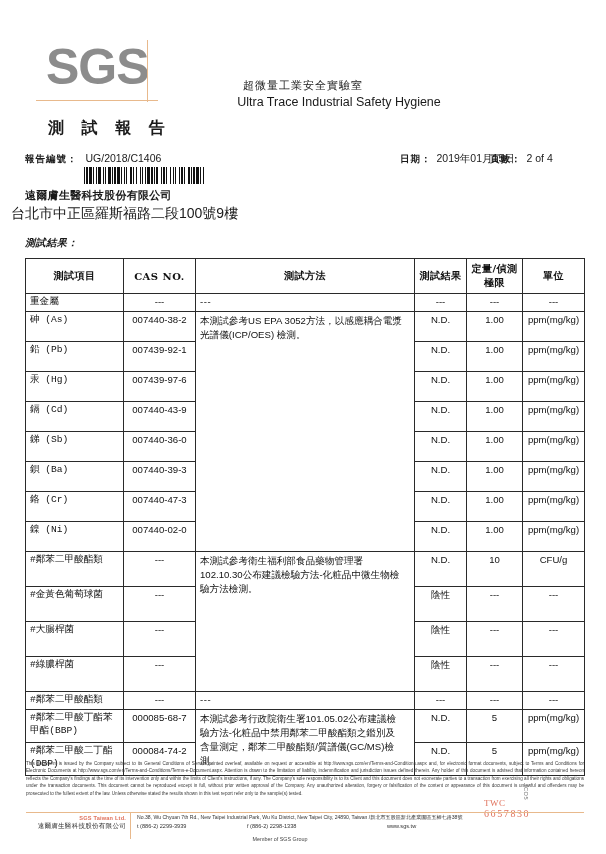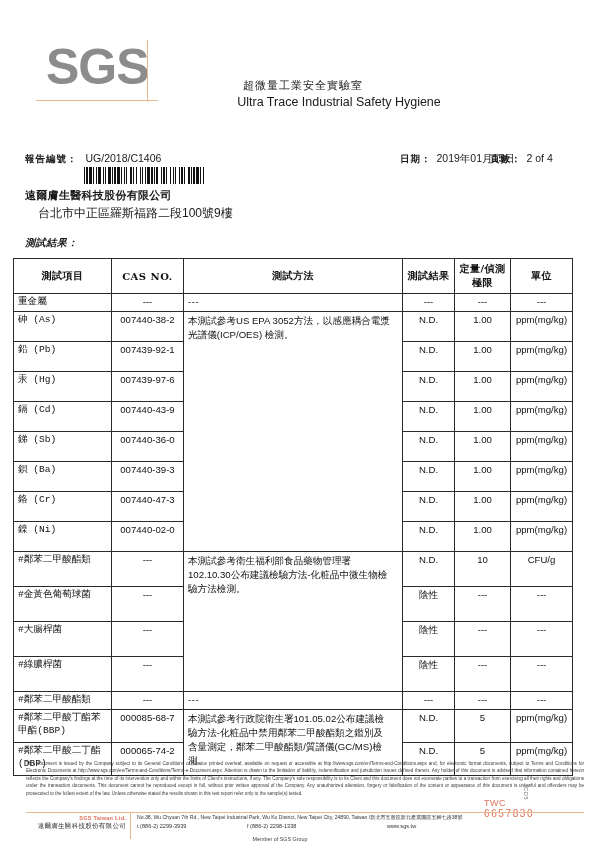--- a/index.html
+++ b/index.html
@@ -134,37 +134,37 @@
   .company-name {
     position: absolute;
     left: 25px; top: 188px;
     font-size: 11px;
     font-weight: bold;
     letter-spacing: 0.3px;
     font-family: "DejaVu Serif", serif;
   }
   .company-addr {
     position: absolute;
-    left: 38px; top: 205px;
-    font-size: 12px;
+    left: 11px; top: 205px;
+    font-size: 14px;
   }
   .results-label {
     position: absolute;
     left: 25px; top: 236px;
     font-size: 10px;
     font-weight: bold;
     letter-spacing: 0.6px;
     font-family: "DejaVu Serif", serif;
     font-style: italic;
   }
 
   
   .tbl-wrap {
     position: absolute;
-    left: 13px; top: 258px;
+    left: 25px; top: 258px;
     width: 559px;
   }
   table.report {
     border-collapse: collapse;
     width: 559px;
     table-layout: fixed;
     font-size: 9.6px;
   }
   table.report th, table.report td {
     border: 1px solid #2a2a2a;
@@ -215,21 +215,21 @@
     line-height: 1.62;
     color: #3a3a3a;
     text-align: justify;
   }
   .twc {
     position: absolute;
     left: 484px; top: 797px;
     font-size: 10px;
     color: #e0725c;
     letter-spacing: 1.6px;
-    font-family: Liberation Sans, sans-serif;
+    font-family: Liberation Serif, serif;
   }
   .twc .twc-pre { letter-spacing: 0.5px; font-size: 9px; }
 
   
   .addr-rule {
     position: absolute;
     left: 26px; top: 812px;
     width: 558px;
     height: 1px;
     background: #e8b98c;
@@ -300,20 +300,21 @@
 <body>
 
 <div class="page">
 
   <div class="header">
     <div class="sgs-logo">SGS</div>
     <div class="logo-rule-v"></div>
     <div class="logo-rule-h"></div>
     <div class="lab-name-cn">超微量工業安全實驗室</div>
     <div class="lab-name-en">Ultra Trace Industrial Safety Hygiene</div>
+    <div class="report-title">測 試 報 告</div>
   </div>
 
   <div class="meta-row">
     <div class="meta-reportno">
       <span class="meta-label">報告編號：</span><span class="meta-value">UG/2018/C1406</span>
     </div>
     <div class="meta-date">
       <span class="meta-label">日期：</span><span class="meta-value">2019年01月15日</span>
     </div>
     <div class="meta-page">
@@ -548,21 +549,21 @@
               <div>本測試參考行政院衛生署101.05.02公布建議檢</div>
               <div>驗方法-化粧品中禁用鄰苯二甲酸酯類之鑑別及</div>
               <div>含量測定，鄰苯二甲酸酯類/質譜儀(GC/MS)檢測。</div>
             </td>
             <td class="c">N.D.</td>
             <td class="c">5</td>
             <td class="c">ppm(mg/kg)</td>
           </tr>
           <tr class="r-phth">
             <td class="l item-cell">#鄰苯二甲酸二丁酯(DBP)</td>
-            <td class="c">000065-74-2</td>
+            <td class="c">000084-74-2</td>
             <td class="c">N.D.</td>
             <td class="c">5</td>
             <td class="c">ppm(mg/kg)</td>
           </tr>
         </tbody>
     </table>
   </div>
 
   <div class="disclaimer">This document is issued by the Company subject to its General Conditions of Service printed overleaf, available on request or accessible at http://www.sgs.com/en/Terms-and-Conditions.aspx and, for electronic format documents, subject to Terms and Conditions for Electronic Documents at http://www.sgs.com/en/Terms-and-Conditions/Terms-e-Document.aspx. Attention is drawn to the limitation of liability, indemnification and jurisdiction issues defined therein. Any holder of this document is advised that information contained hereon reflects the Company's findings at the time of its intervention only and within the limits of Client's instructions, if any. The Company's sole responsibility is to its Client and this document does not exonerate parties to a transaction from exercising all their rights and obligations under the transaction documents. This document cannot be reproduced except in full, without prior written approval of the Company. Any unauthorized alteration, forgery or falsification of the content or appearance of this document is unlawful and offenders may be prosecuted to the fullest extent of the law. Unless otherwise stated the results shown in this test report refer only to the sample(s) tested.</div>
 

